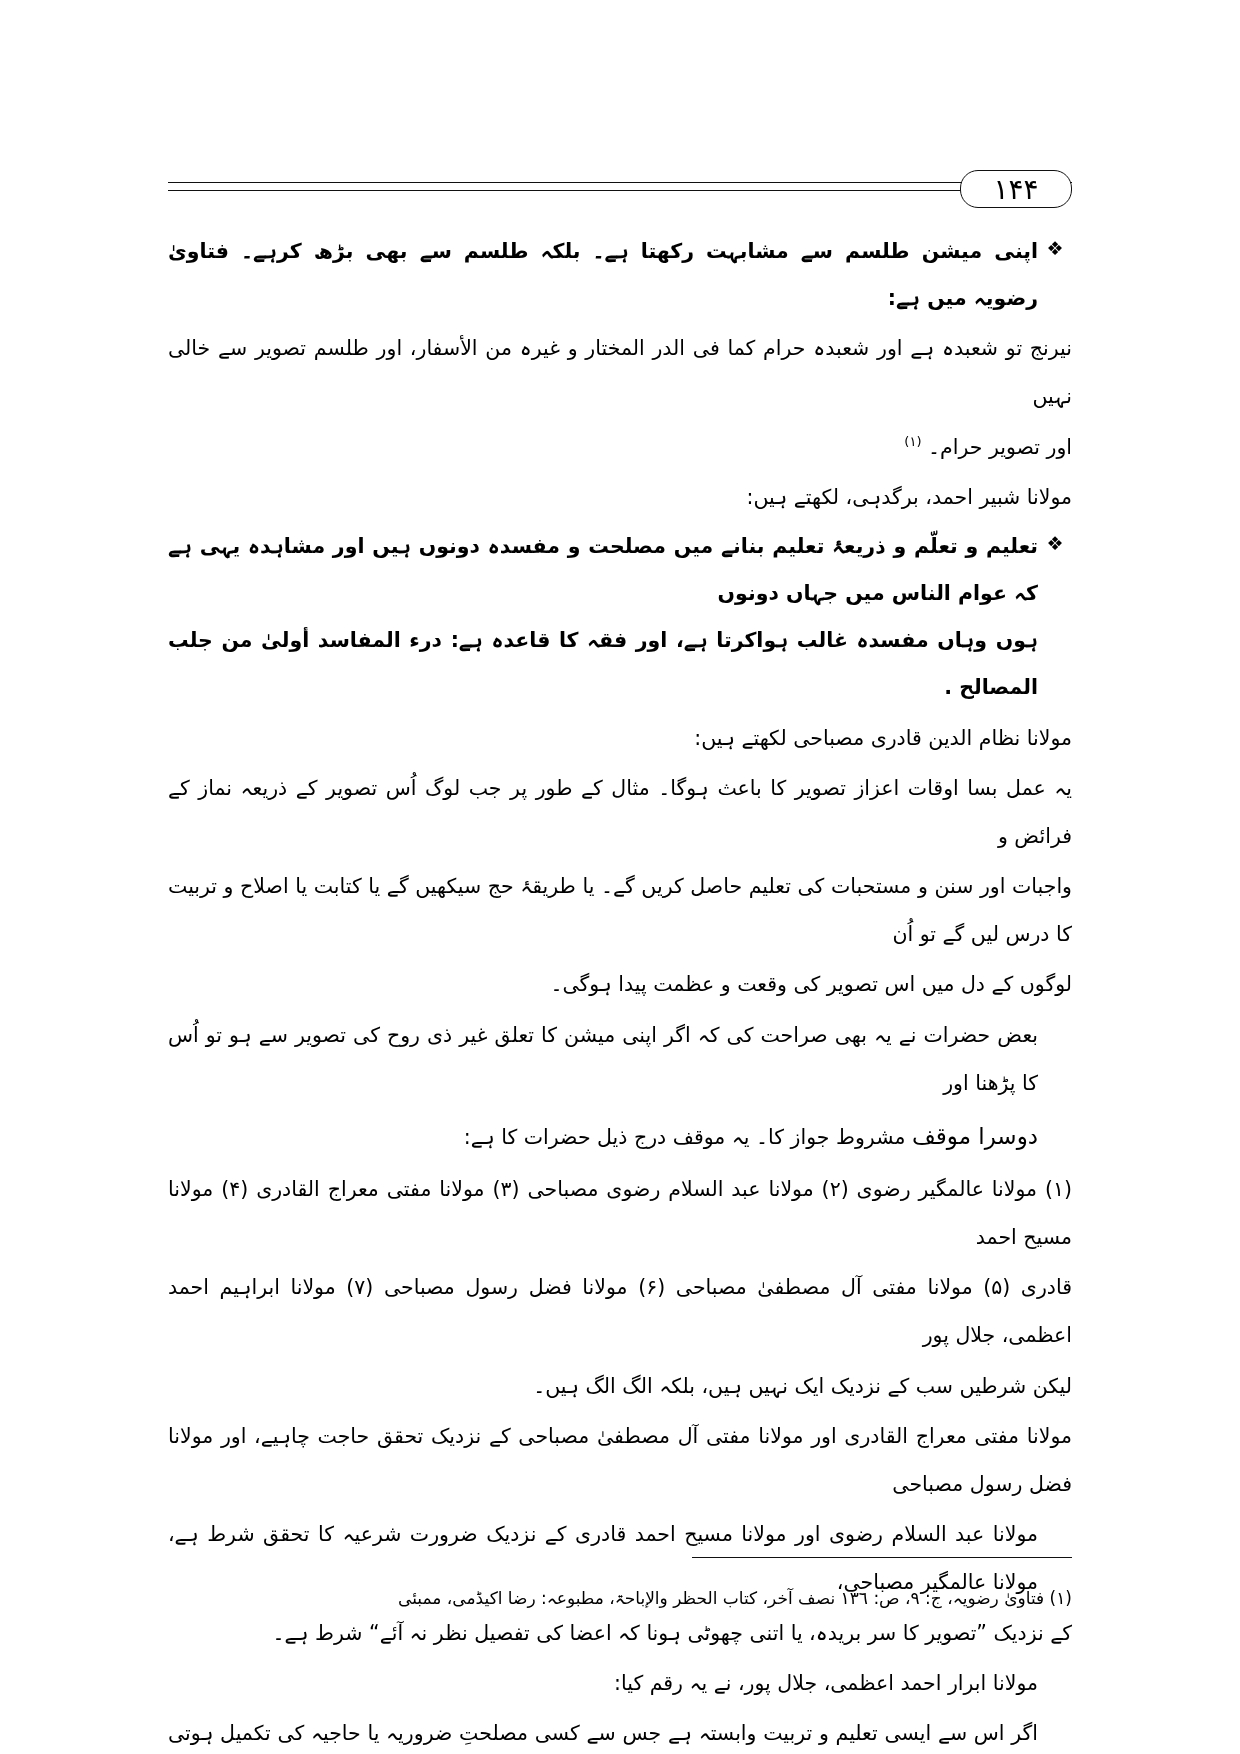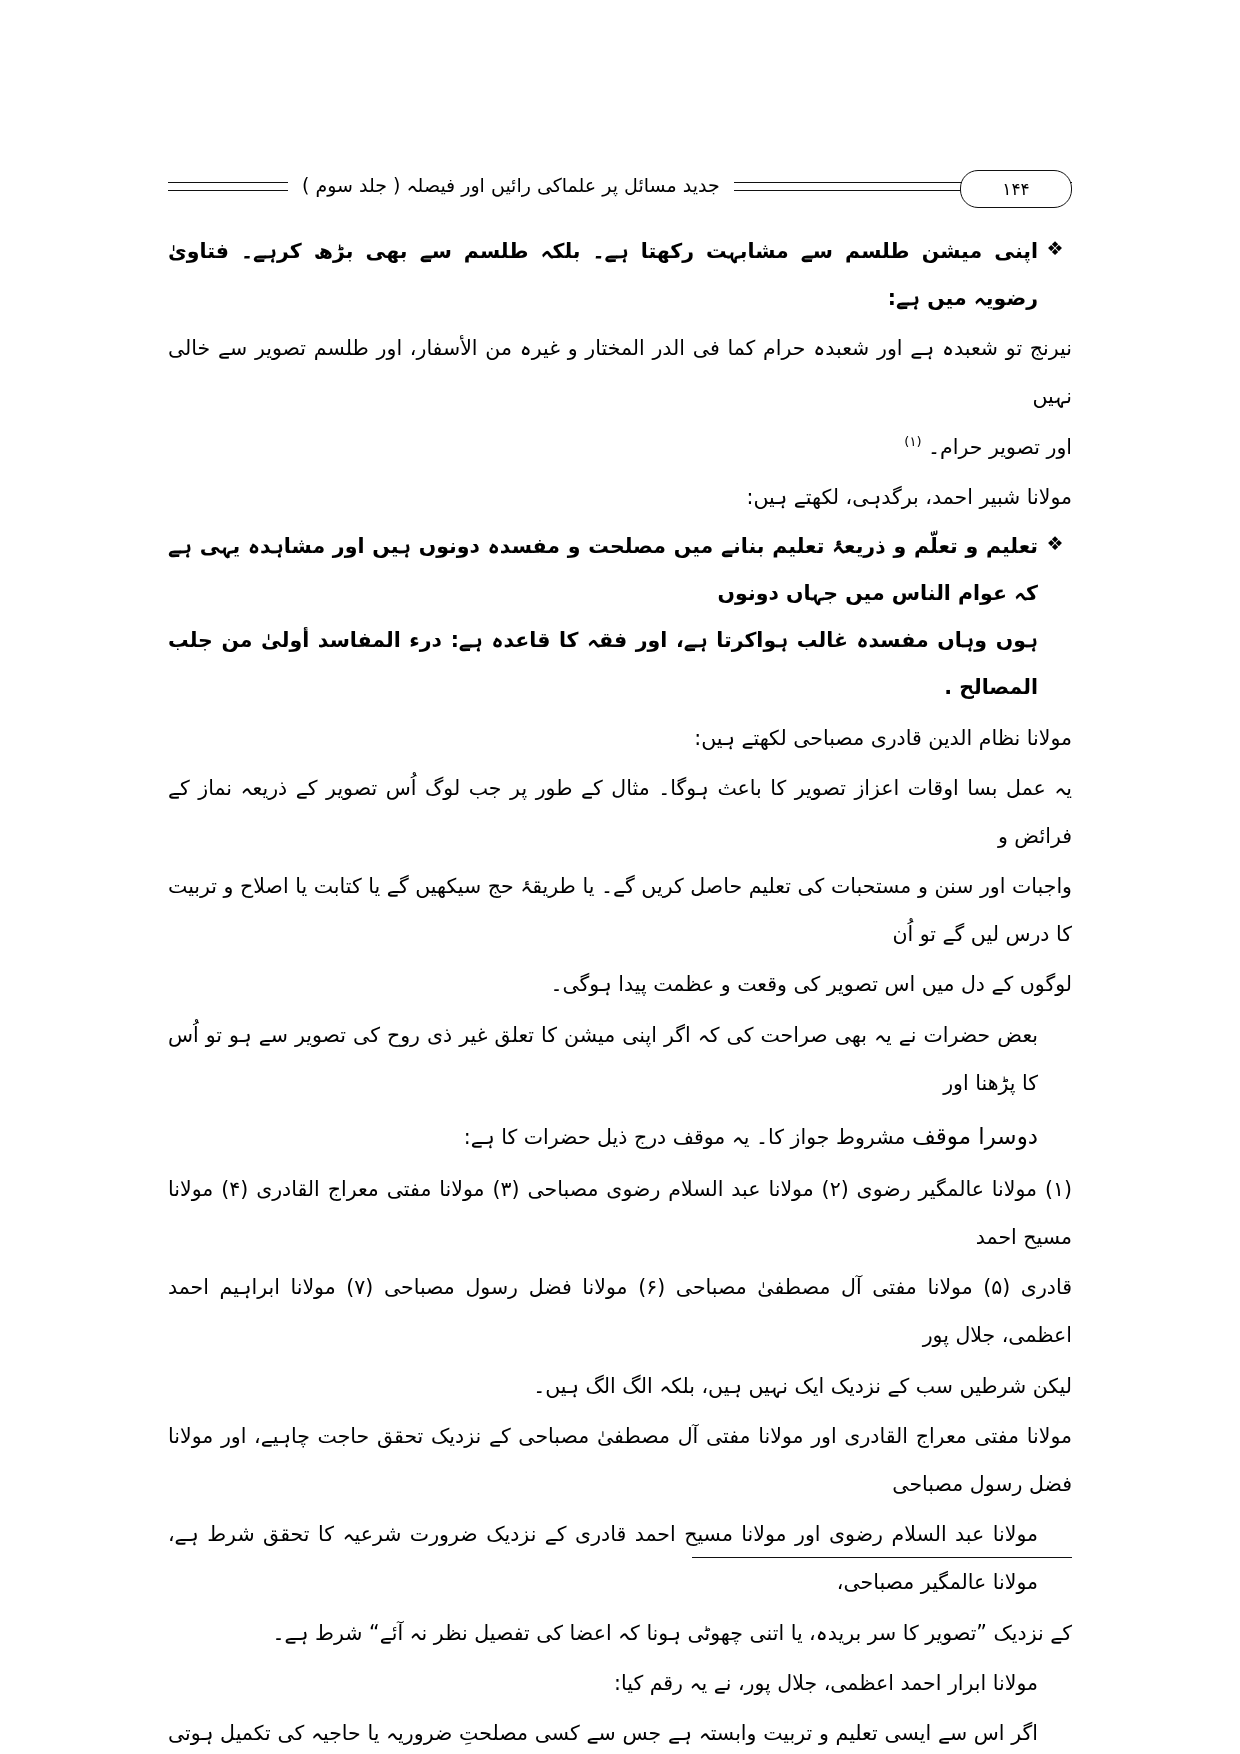--- a/index.html
+++ b/index.html
@@ -49,21 +49,21 @@
     height: 36px;
     border: 1.6px solid #111;
     border-radius: 18px;
     background: #fff;
     display: flex;
     align-items: center;
     justify-content: center;
     direction: rtl;
   }
   .page-number-box span {
-    font-size: 17px;
+    font-size: 28px;
     letter-spacing: 1px;
     font-family: "DejaVu Sans", sans-serif;
   }
   .header-title {
     position: absolute;
     top: 0px;
     left: 120px;
     background: #fff;
     padding: 0 14px;
     font-size: 19px;
@@ -143,21 +143,20 @@
 <body>
 
 <div class="page">
 
   <div class="header">
     <div class="header-rule"></div>
     <div class="header-rule second"></div>
     <div class="page-number-box">
       <span>۱۴۴</span>
     </div>
-    <div class="header-title">جدید مسائل پر علماکی رائیں اور فیصلہ ( جلد سوم )</div>
   </div>
 
   <div class="content">
 
     <div class="bullet-row">
       <div class="bullet-mark">❖</div>
       <div class="bullet-text">اپنی میشن طلسم سے مشابہت رکھتا ہے۔ بلکہ طلسم سے بھی بڑھ کرہے۔ فتاویٰ رضویہ میں ہے:</div>
     </div>
 
     <div class="para">نیرنج تو شعبدہ ہے اور شعبدہ حرام کما فی الدر المختار و غیرہ من الأسفار، اور طلسم تصویر سے خالی نہیں</div>
@@ -197,14 +196,15 @@
     <div class="para indent-1">مولانا عبد السلام رضوی اور مولانا مسیح احمد قادری کے نزدیک ضرورت شرعیہ کا تحقق شرط ہے، مولانا عالمگیر مصباحی،</div>
     <div class="para">کے نزدیک ”تصویر کا سر بریدہ، یا اتنی چھوٹی ہونا کہ اعضا کی تفصیل نظر نہ آئے“ شرط ہے۔</div>
 
     <div class="para indent-1">مولانا ابرار احمد اعظمی، جلال پور، نے یہ رقم کیا:</div>
 
     <div class="para indent-1">اگر اس سے ایسی تعلیم و تربیت وابستہ ہے جس سے کسی مصلحتِ ضروریہ یا حاجیہ کی تکمیل ہوتی ہو تو ایسی صورت میں</div>
 
   </div>
 
   <div class="footnote-sep"></div>
+  <div class="footnote">(۱)  فتاویٰ رضویہ، ج: ۹، ص: ۱۳٦  نصف آخر، کتاب الحظر والإباحۃ، مطبوعہ: رضا اکیڈمی، ممبئی</div>
 
 </div>
 
 </body></html>

